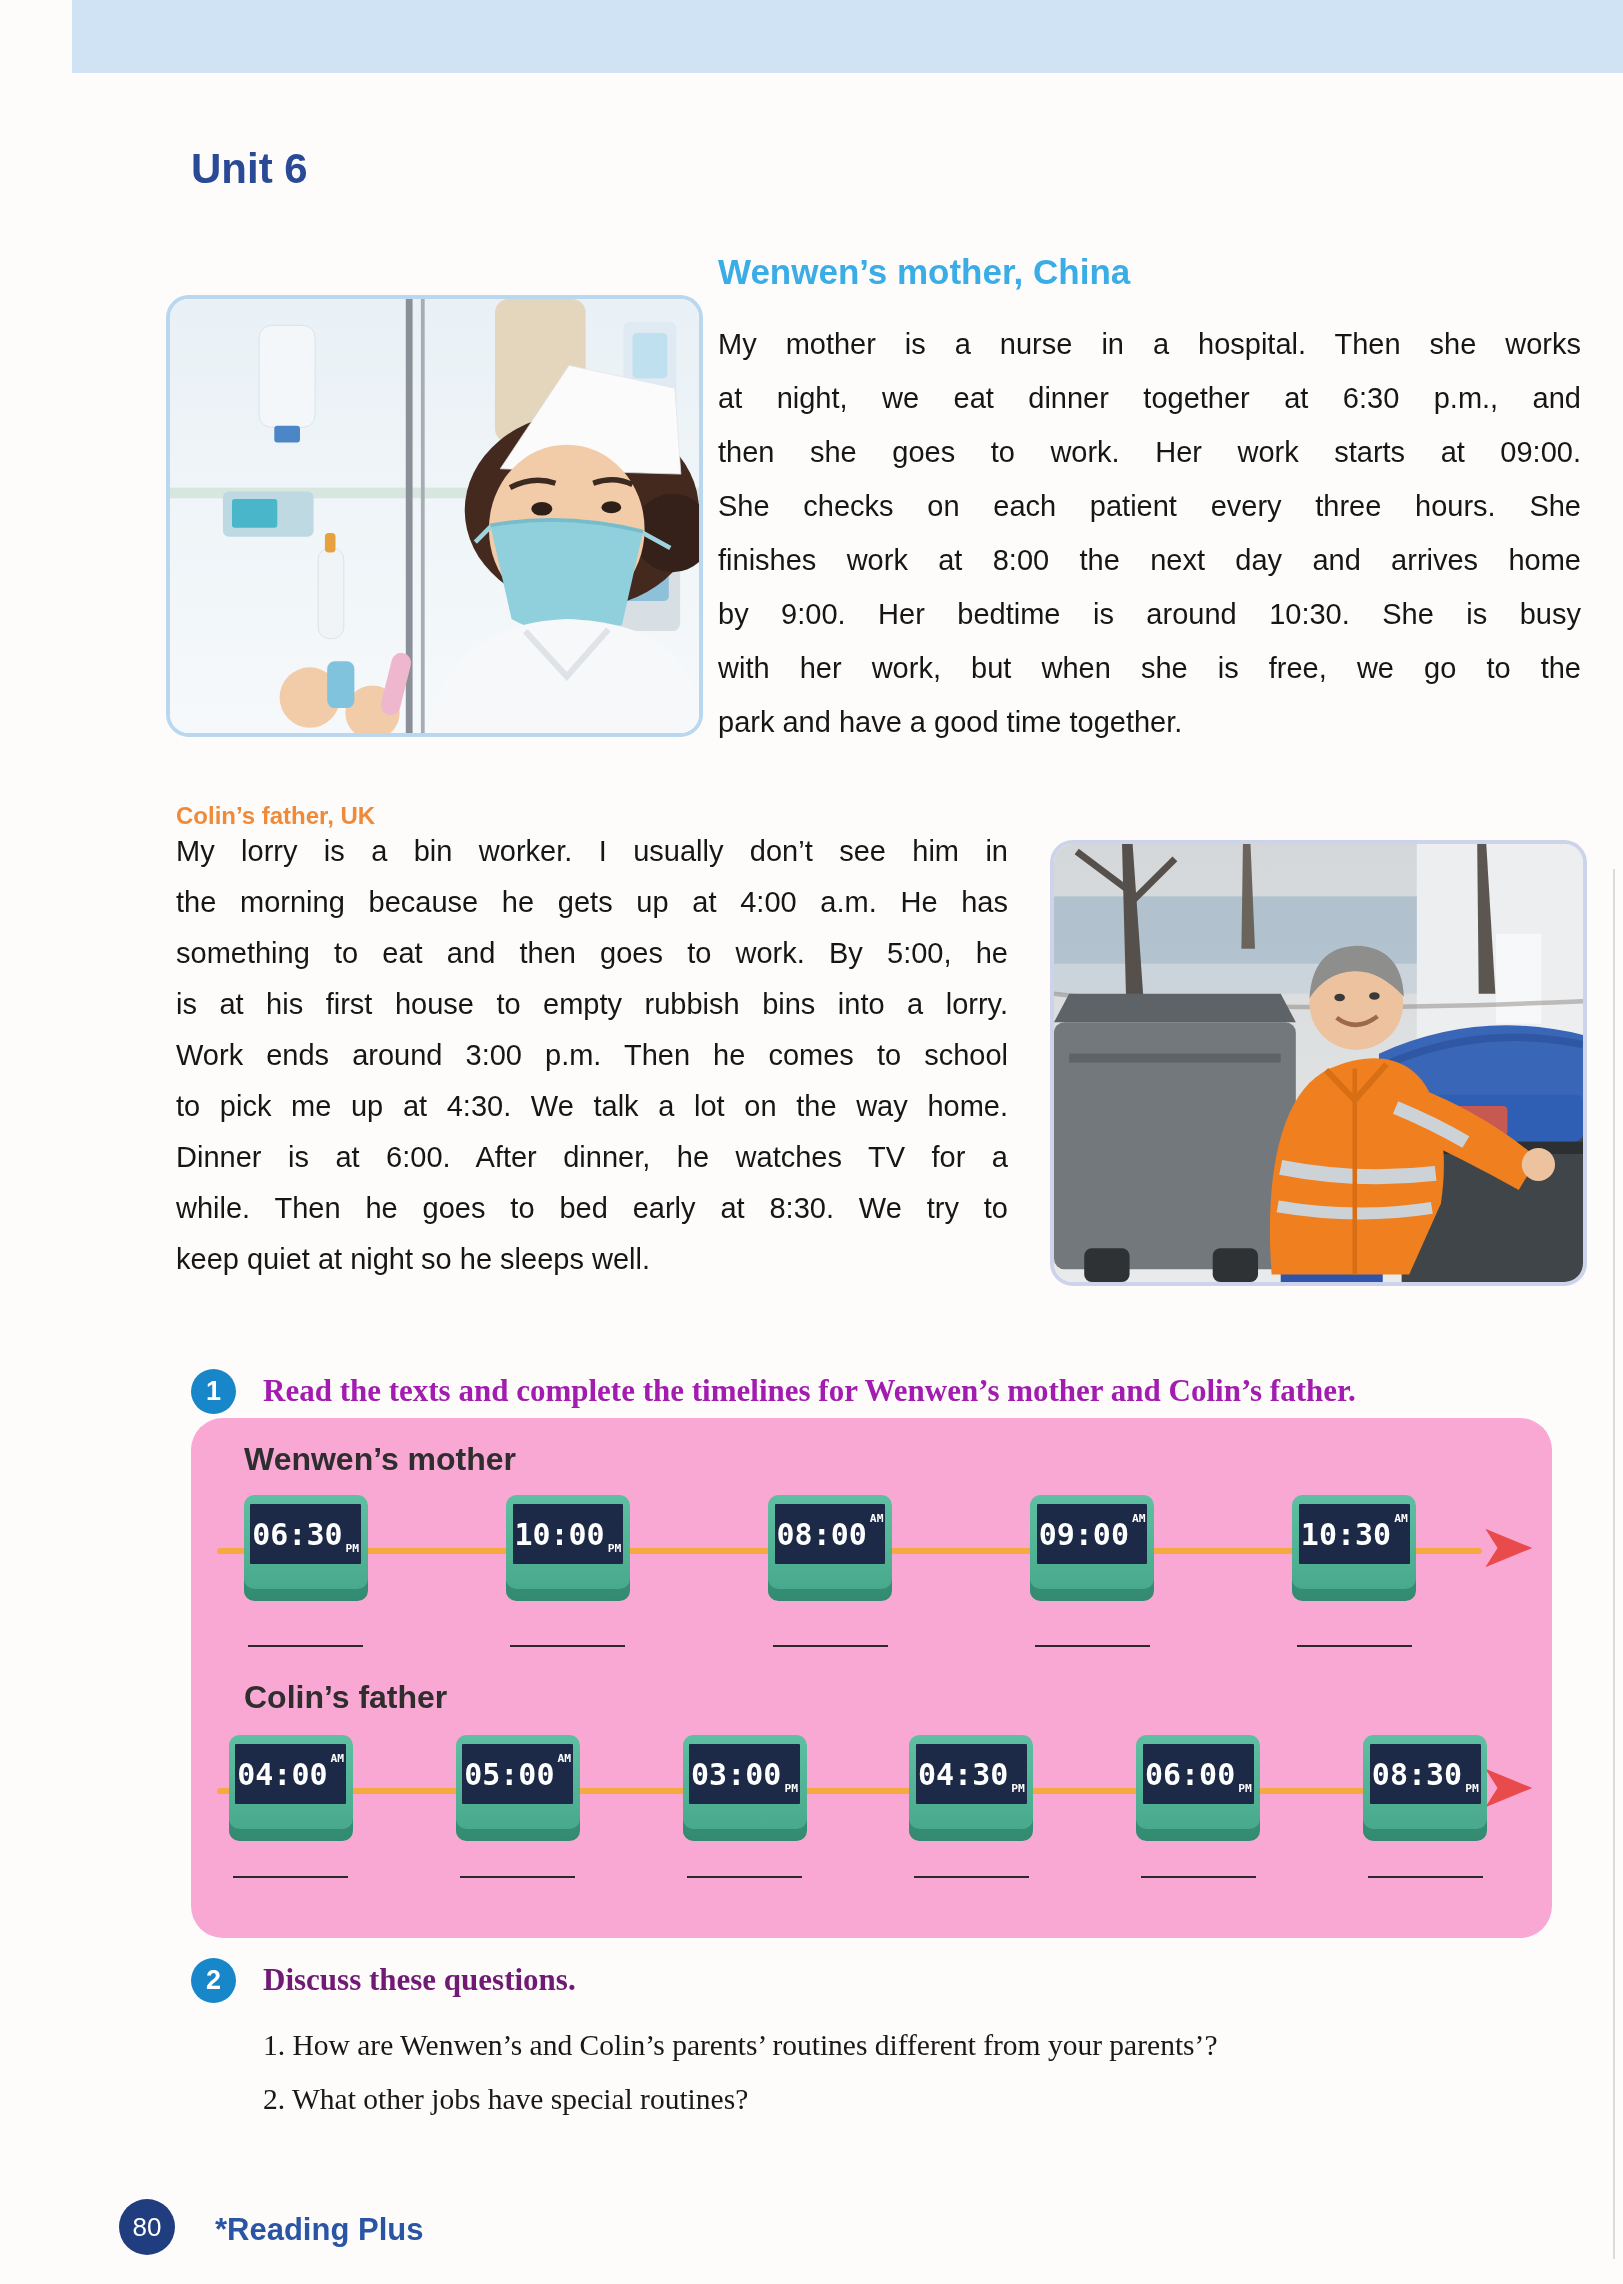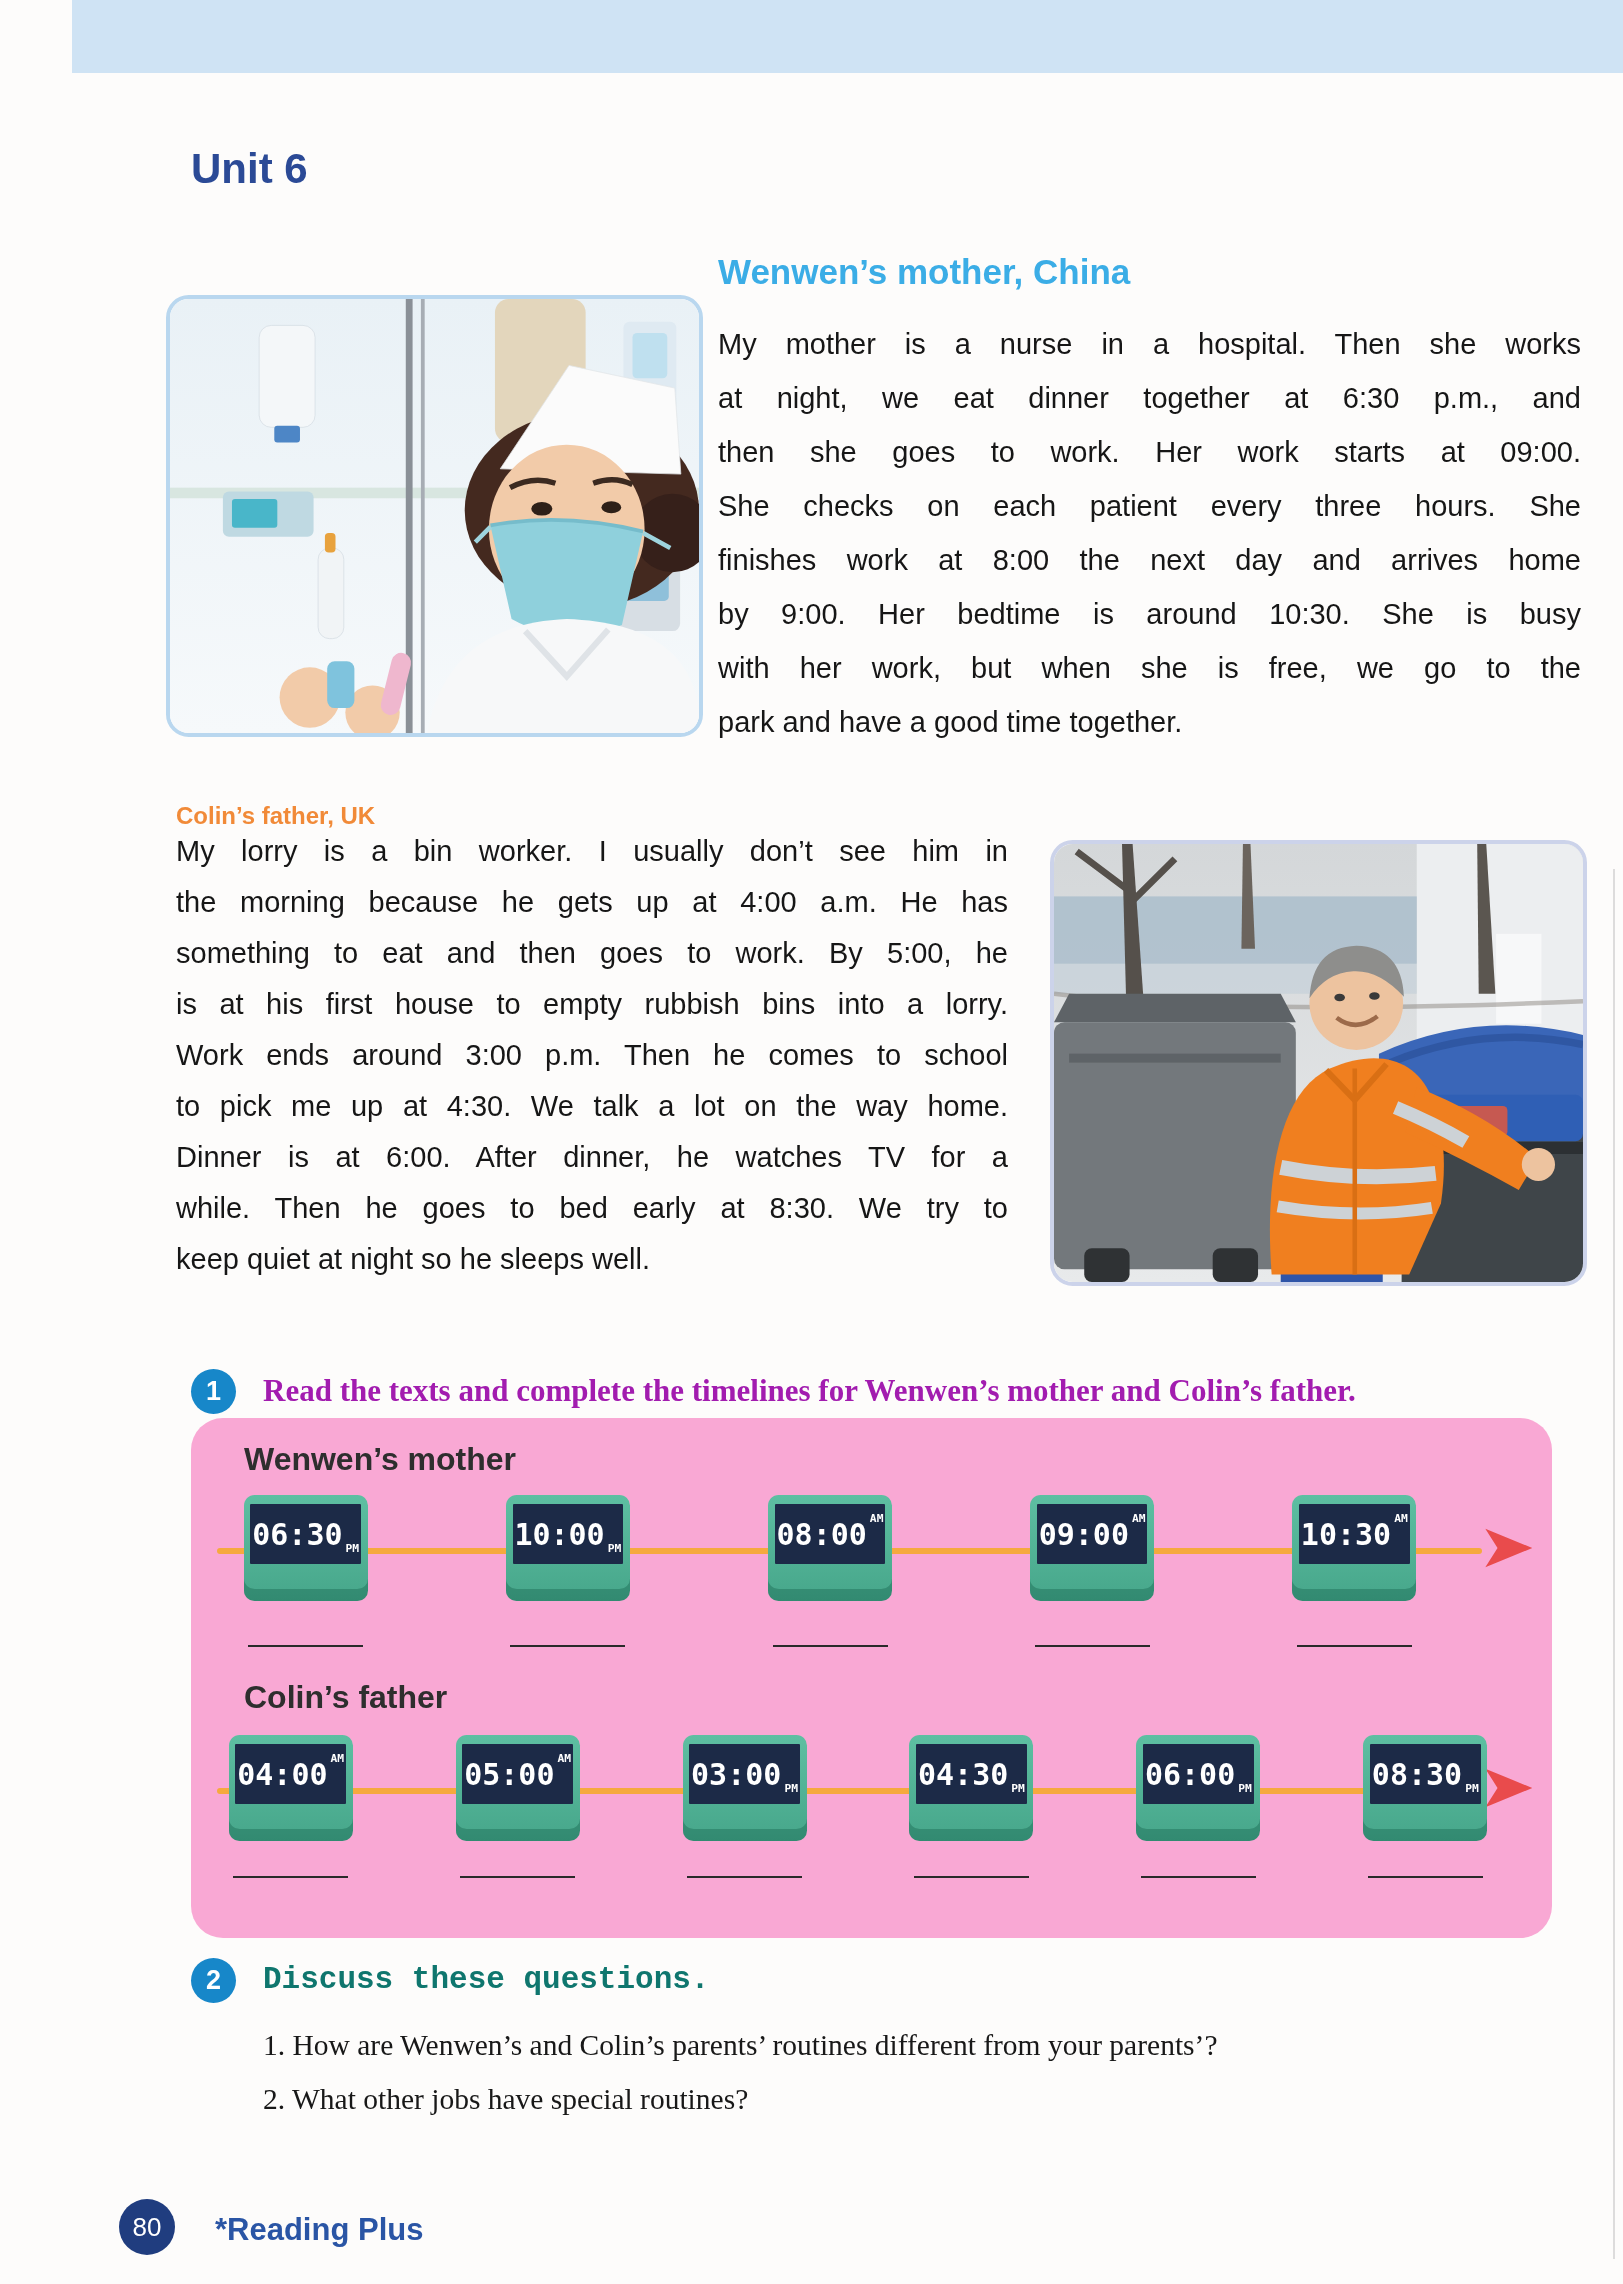--- a/index.html
+++ b/index.html
@@ -18,22 +18,22 @@
   .para2{left:176px;top:826px;width:832px;line-height:51px;}
   .jline{text-align:justify;text-align-last:justify;white-space:normal;}
   .jline.last{text-align-last:left;}
   .ex-circle{position:absolute;width:45px;height:45px;border-radius:50%;background:#1787c9;
              color:#fff;font-size:27px;font-weight:bold;display:flex;align-items:center;justify-content:center;
              font-family:"Liberation Sans",sans-serif;}
   .ex1-circle{left:191px;top:1369px;}
   .ex2-circle{left:191px;top:1958px;}
   .ex-instruction{position:absolute;left:263px;top:1373px;width:1314px;font-family:"Liberation Serif",serif;
                   font-weight:bold;font-size:31px;color:#a21caf;}
-  .ex2-heading{position:absolute;left:263px;top:1962px;font-family:Liberation Mono, monospace;
-               font-weight:bold;font-size:31px;color:#0f766e;}
+  .ex2-heading{position:absolute;left:263px;top:1962px;font-family:Liberation Serif, serif;
+               font-weight:bold;font-size:31px;color:#701a75;}
   .question{position:absolute;left:263px;font-family:"Liberation Serif",serif;font-size:29.5px;color:#181818;}
   .q1{top:2029px;}
   .q2{top:2083px;}
   .panel{position:absolute;left:191px;top:1418px;width:1361px;height:520px;background:#f9a8d4;border-radius:32px;}
   .tl-label{position:absolute;left:53px;font-size:32px;font-weight:bold;color:#2e2e2e;}
   .tl-label1{top:22.7px;}
   .tl-label2{top:261px;}
   .tl-row{position:absolute;left:22.7px;right:22.7px;height:113px;}
   .tl-row1{top:77px;}
   .tl-row2{top:317px;}

